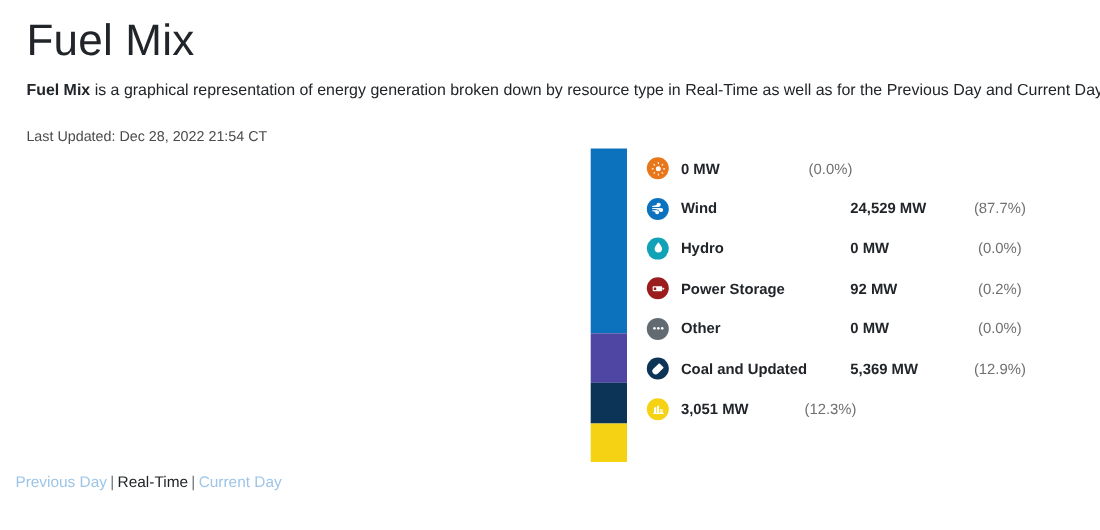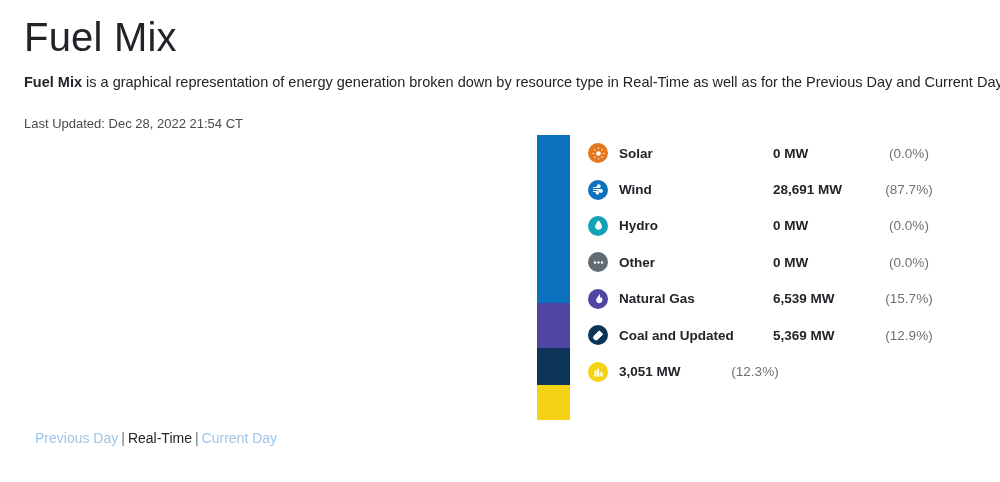--- a/index.html
+++ b/index.html
@@ -108,21 +108,21 @@
     color: #707070;
     text-align: center;
     width: 62px;
     flex: none;
     white-space: nowrap;
   }
 
   
   .footer-nav {
     position: absolute;
-    left: 35px;
+    left: 14px;
     top: 430px;
     font-size: 14px;
     color: #212529;
     white-space: nowrap;
   }
   .footer-nav a {
     color: #9ec5e8;
     text-decoration: none;
   }
   .footer-nav .sep {
@@ -161,67 +161,68 @@
               <rect x="11.1" y="0.6" width="1.8" height="3.6" rx="0.9" transform="rotate(0 12 12)"></rect>
               <rect x="11.1" y="0.6" width="1.8" height="3.6" rx="0.9" transform="rotate(45 12 12)"></rect>
               <rect x="11.1" y="0.6" width="1.8" height="3.6" rx="0.9" transform="rotate(90 12 12)"></rect>
               <rect x="11.1" y="0.6" width="1.8" height="3.6" rx="0.9" transform="rotate(135 12 12)"></rect>
               <rect x="11.1" y="0.6" width="1.8" height="3.6" rx="0.9" transform="rotate(180 12 12)"></rect>
               <rect x="11.1" y="0.6" width="1.8" height="3.6" rx="0.9" transform="rotate(225 12 12)"></rect>
               <rect x="11.1" y="0.6" width="1.8" height="3.6" rx="0.9" transform="rotate(270 12 12)"></rect>
               <rect x="11.1" y="0.6" width="1.8" height="3.6" rx="0.9" transform="rotate(315 12 12)"></rect>
             </svg>
           </span>
-          <span class="legend-label">Solar</span>
           <span class="legend-value">0 MW</span>
           <span class="legend-pct">(0.0%)</span>
         </div>
         <div class="legend-row">
           <span class="legend-icon" style="background: rgb(13, 114, 190);">
             <svg xmlns="http://www.w3.org/2000/svg" viewBox="0 0 24 24" width="13" height="13" fill="#fff" stroke="#fff" stroke-width="1.9" stroke-linecap="round">
               <path d="M2.5 8.5h10a2.6 2.6 0 1 0-2.6-2.6"></path>
               <path d="M2.5 12h14a2.6 2.6 0 1 1-2.6 2.6"></path>
               <path d="M2.5 15.8h7.5a2.4 2.4 0 1 1-2.4 2.4"></path>
             </svg>
           </span>
           <span class="legend-label">Wind</span>
-          <span class="legend-value">28,691 MW</span>
+          <span class="legend-value">24,529 MW</span>
           <span class="legend-pct">(87.7%)</span>
         </div>
         <div class="legend-row">
           <span class="legend-icon" style="background: rgb(18, 162, 184);">
             <svg xmlns="http://www.w3.org/2000/svg" viewBox="0 0 24 24" width="13" height="13" fill="#fff">
               <path d="M12 2.2c0 0-6.2 7-6.2 11.1A6.2 6.2 0 0 0 12 19.5a6.2 6.2 0 0 0 6.2-6.2C18.2 9.2 12 2.2 12 2.2z"></path>
             </svg>
           </span>
           <span class="legend-label">Hydro</span>
           <span class="legend-value">0 MW</span>
           <span class="legend-pct">(0.0%)</span>
         </div>
         <div class="legend-row">
+          <span class="legend-icon" style="background: rgb(155, 28, 28);">
+            <svg xmlns="http://www.w3.org/2000/svg" viewBox="0 0 24 24" width="13" height="13" fill="#fff">
+              <rect x="2.5" y="8" width="16" height="8" rx="1.4"></rect>
+              <rect x="19.2" y="10.3" width="2.3" height="3.4" rx="0.8"></rect>
+              <rect x="4.4" y="9.9" width="4" height="4.2" fill="#9B1C1C"></rect>
+            </svg>
+          </span>
+          <span class="legend-label">Power Storage</span>
+          <span class="legend-value">92 MW</span>
+          <span class="legend-pct">(0.2%)</span>
+        </div>
+        <div class="legend-row">
           <span class="legend-icon" style="background: rgb(99, 107, 114);">
             <svg xmlns="http://www.w3.org/2000/svg" viewBox="0 0 24 24" width="13" height="13" fill="#fff">
               <circle cx="5.5" cy="12" r="2.2"></circle>
               <circle cx="12" cy="12" r="2.2"></circle>
               <circle cx="18.5" cy="12" r="2.2"></circle>
             </svg>
           </span>
           <span class="legend-label">Other</span>
           <span class="legend-value">0 MW</span>
           <span class="legend-pct">(0.0%)</span>
-        </div>
-        <div class="legend-row">
-          <span class="legend-icon" style="background: rgb(79, 69, 163);">
-            <svg xmlns="http://www.w3.org/2000/svg" viewBox="0 0 24 24" width="13" height="13" fill="#fff">
-              <path d="M12.8 1.8c1.3 3.3-.4 4.9-1.7 6.4-1.5 1.7-3.3 3.5-3.3 6.6A6.2 6.2 0 0 0 14 20.9c3.2-.6 5.2-3.3 5.2-6.4 0-2.5-1.1-4.2-2.3-5.7.2 1.4-.4 2.6-1.3 3-.1-3.4-1.3-7.5-2.8-10z"></path>
-            </svg>
-          </span>
-          <span class="legend-label">Natural Gas</span>
-          <span class="legend-value">6,539 MW</span>
-          <span class="legend-pct">(15.7%)</span>
         </div>
         <div class="legend-row">
           <span class="legend-icon" style="background: rgb(11, 52, 86);">
             <svg xmlns="http://www.w3.org/2000/svg" viewBox="0 0 24 24" width="13" height="13" fill="#fff" stroke="#fff" stroke-width="1.7" stroke-linejoin="round">
               <path d="M13.6 3.4 4.2 12.3a4.6 4.6 0 0 0 0 6.5 4.6 4.6 0 0 0 6.5 0l9.2-9.1z"></path>
               <circle cx="9.6" cy="14.4" r="2.6" fill="#fff" stroke="none"></circle>
             </svg>
           </span>
           <span class="legend-label">Coal and Updated</span>
           <span class="legend-value">5,369 MW</span>

